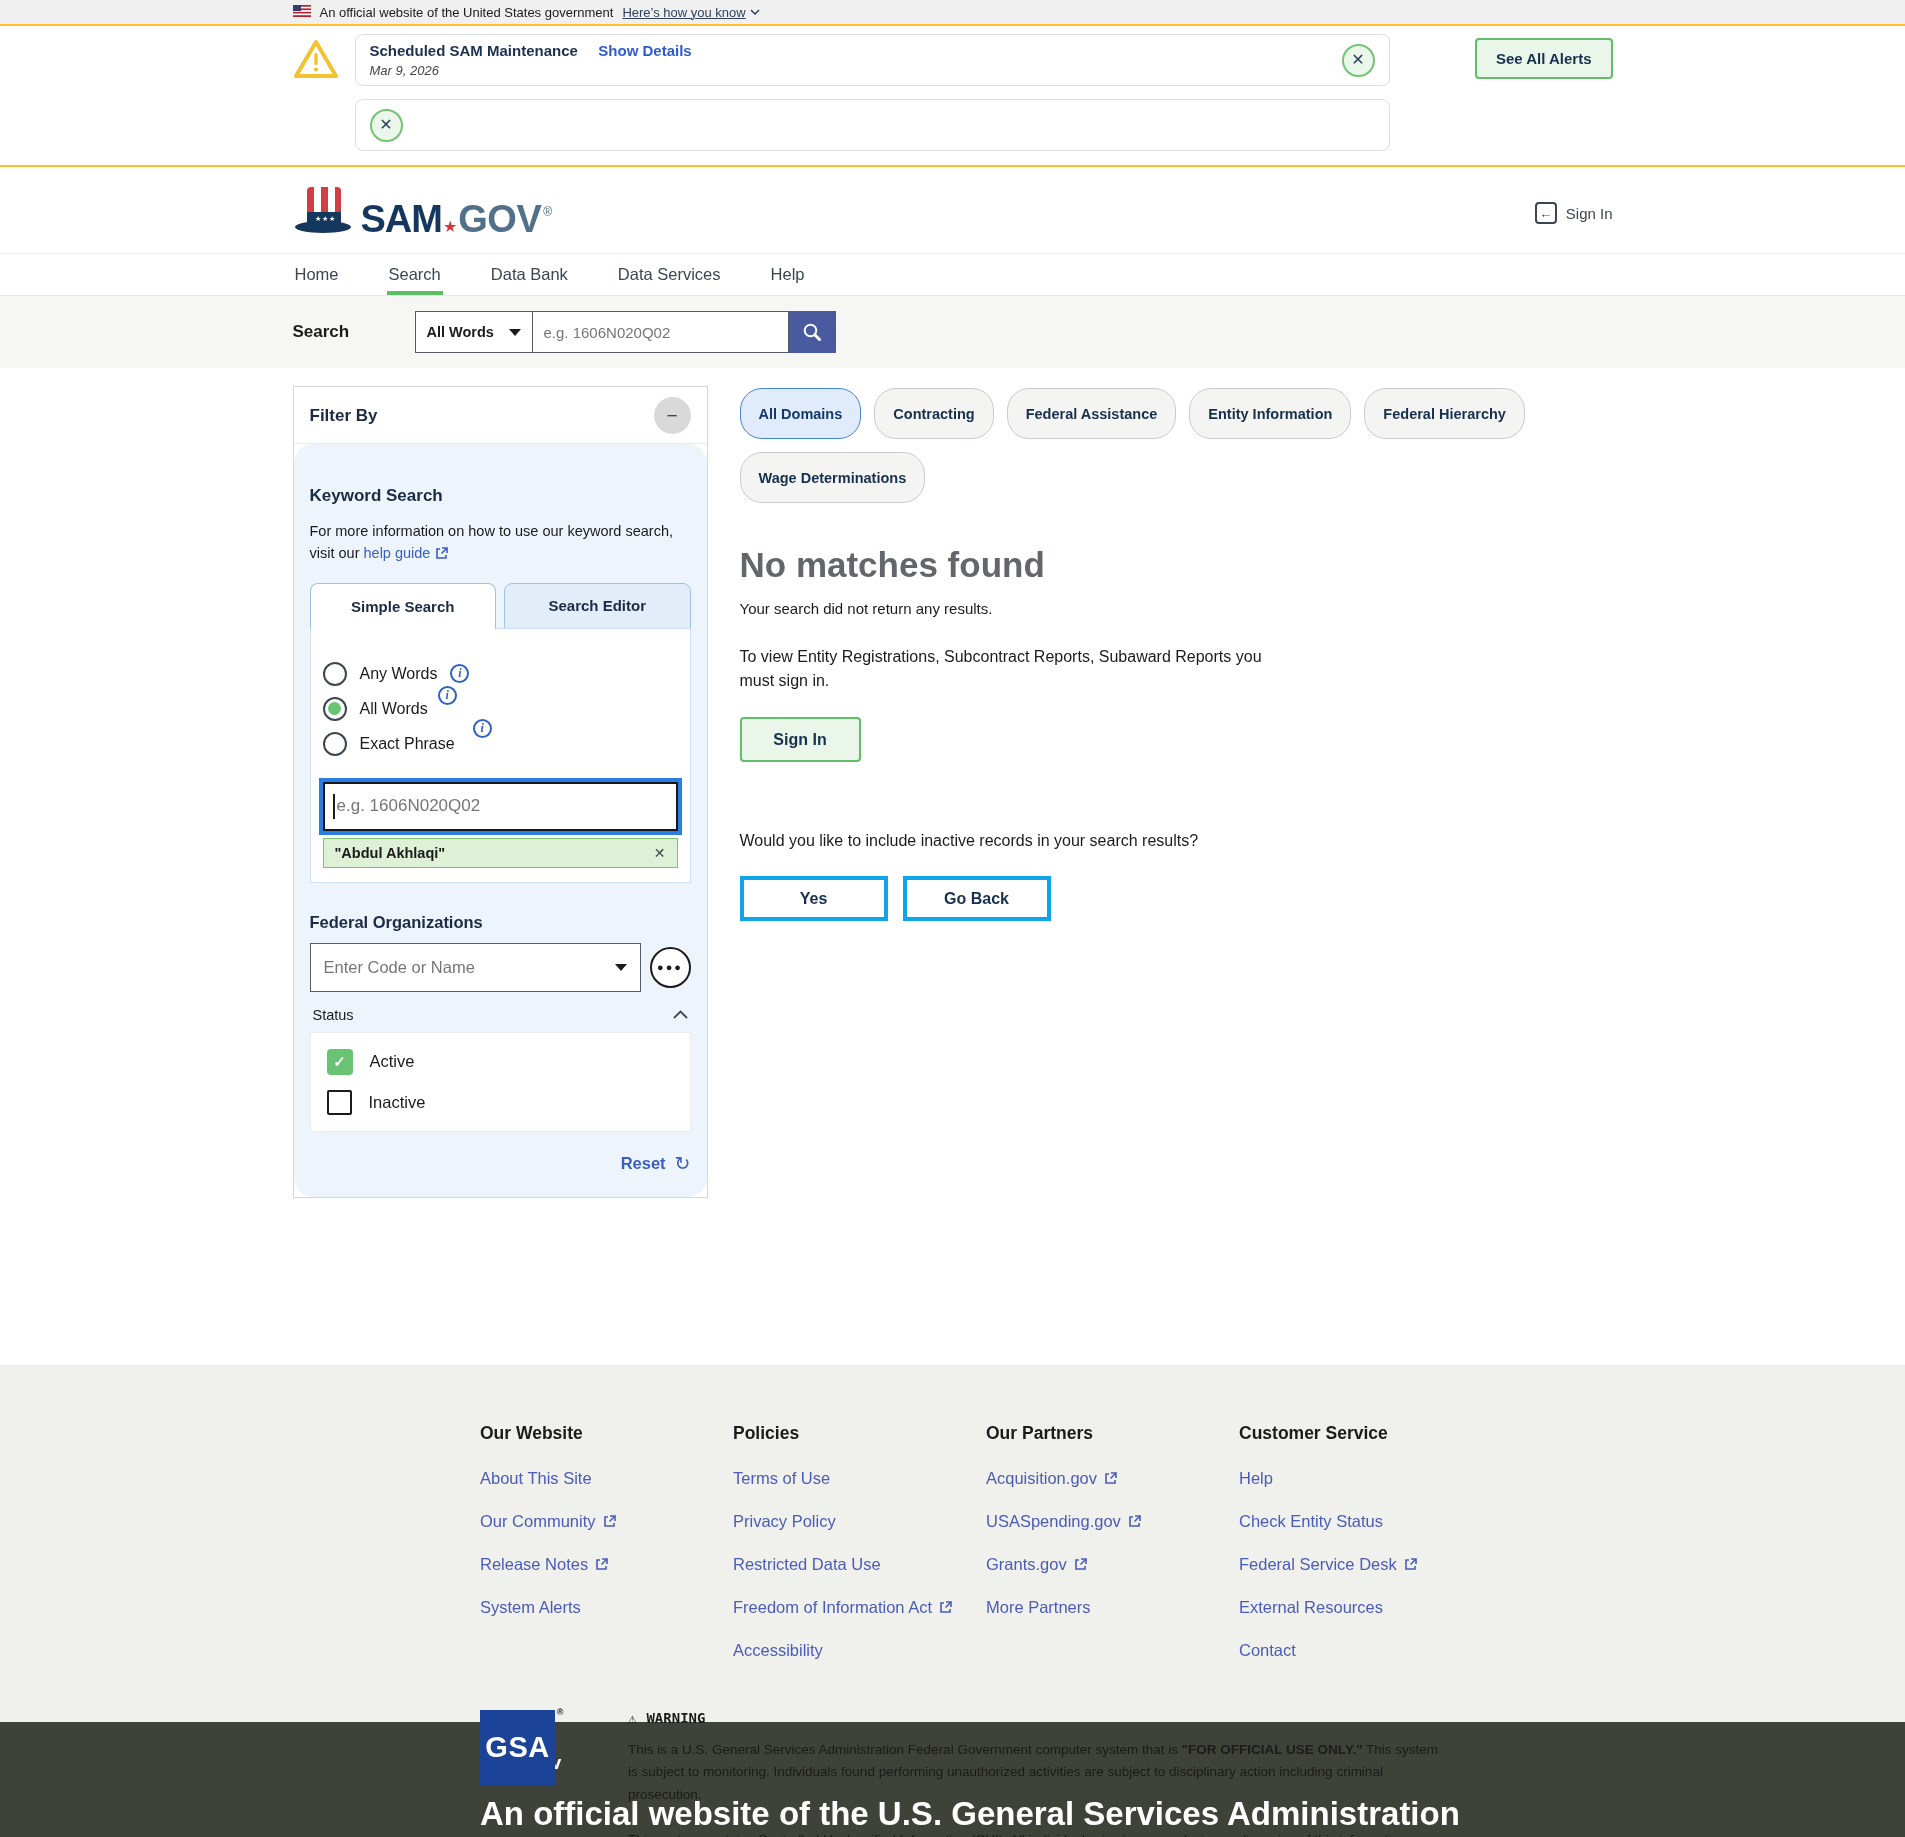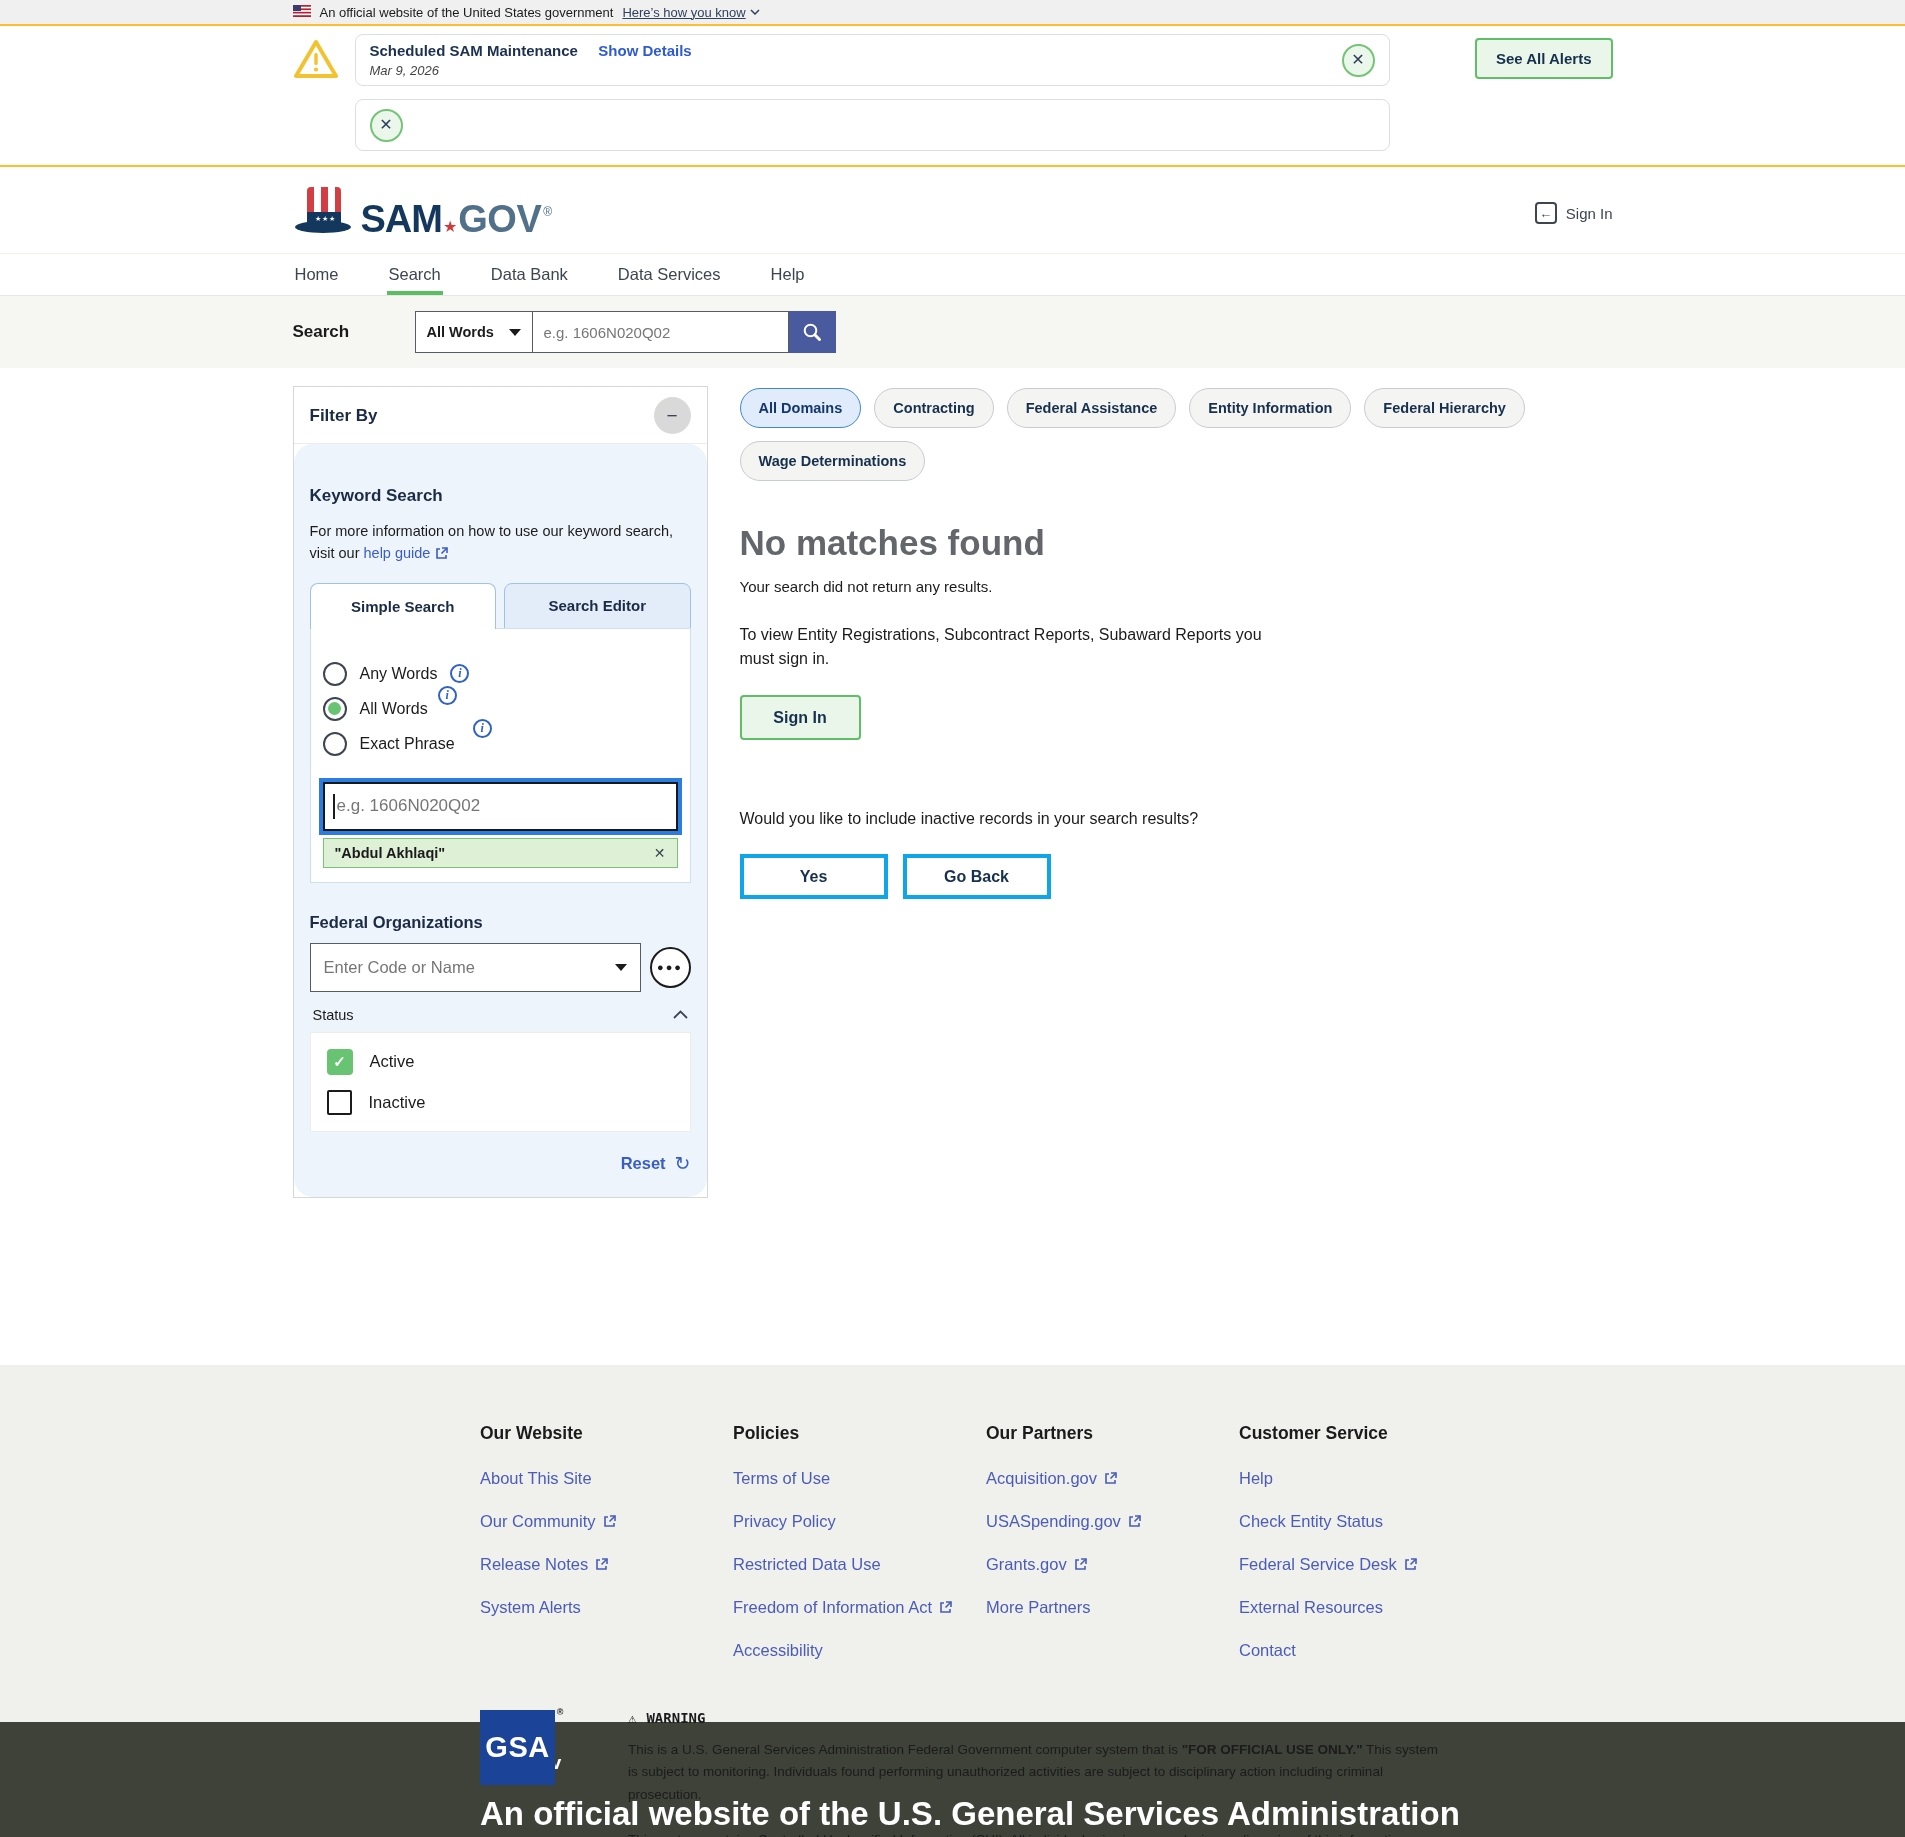--- a/index.html
+++ b/index.html
@@ -95,21 +95,21 @@
   .checkbox-checked { width:26px; height:26px; border-radius:4px; background:#68c472; color:#fff; display:grid; place-items:center; font-size:15px; font-weight:700; flex:0 0 auto; }
   .checkbox-un { width:25px; height:25px; border:2px solid #1b1b1b; border-radius:2px; background:#fff; flex:0 0 auto; }
   .check-label { font-size:16.5px; }
   .reset-row { display:flex; justify-content:flex-end; align-items:center; gap:9px; margin-top:20px; }
   .reset-link { color:#3a5dc4; font-weight:700; font-size:16.5px; }
   .reset-ico { color:#3a5dc4; font-size:19px; }
 
   
   .results-col { flex:1; padding-top:2px; }
   .domains { display:flex; gap:13px; flex-wrap:wrap; }
-  .pill { height:40px; padding:0 18px; border-radius:22px; display:flex; align-items:center; font-size:14.5px; font-weight:700; color:#16304d; background:#f4f4f2; border:1px solid #c9cccf; }
+  .pill { height:51px; padding:0 18px; border-radius:22px; display:flex; align-items:center; font-size:14.5px; font-weight:700; color:#16304d; background:#f4f4f2; border:1px solid #c9cccf; }
   .pill.active { background:#e0ecfb; border-color:#4187d2; color:#14386b; }
   .nm-heading { font-size:35px; font-weight:700; color:#63676b; margin:42px 0 15px; }
   .nm-p1 { font-size:15px; margin-bottom:28px; }
   .nm-p2 { font-size:16px; max-width:525px; line-height:1.5; margin-bottom:24px; }
   .btn-green { background:#e9f6e9; border:2px solid #5fbe66; border-radius:4px; height:45px; width:121px; font-size:16px; font-weight:700; color:#16304d; }
   .nm-q { font-size:16px; margin:70px 0 26px; }
   .btn-row { display:flex; gap:15px; }
   .btn-white { background:#fff; border:4px solid #0ea5e9; border-radius:0; height:45px; width:148px; font-size:16px; font-weight:700; color:#16304d; }
 
   

